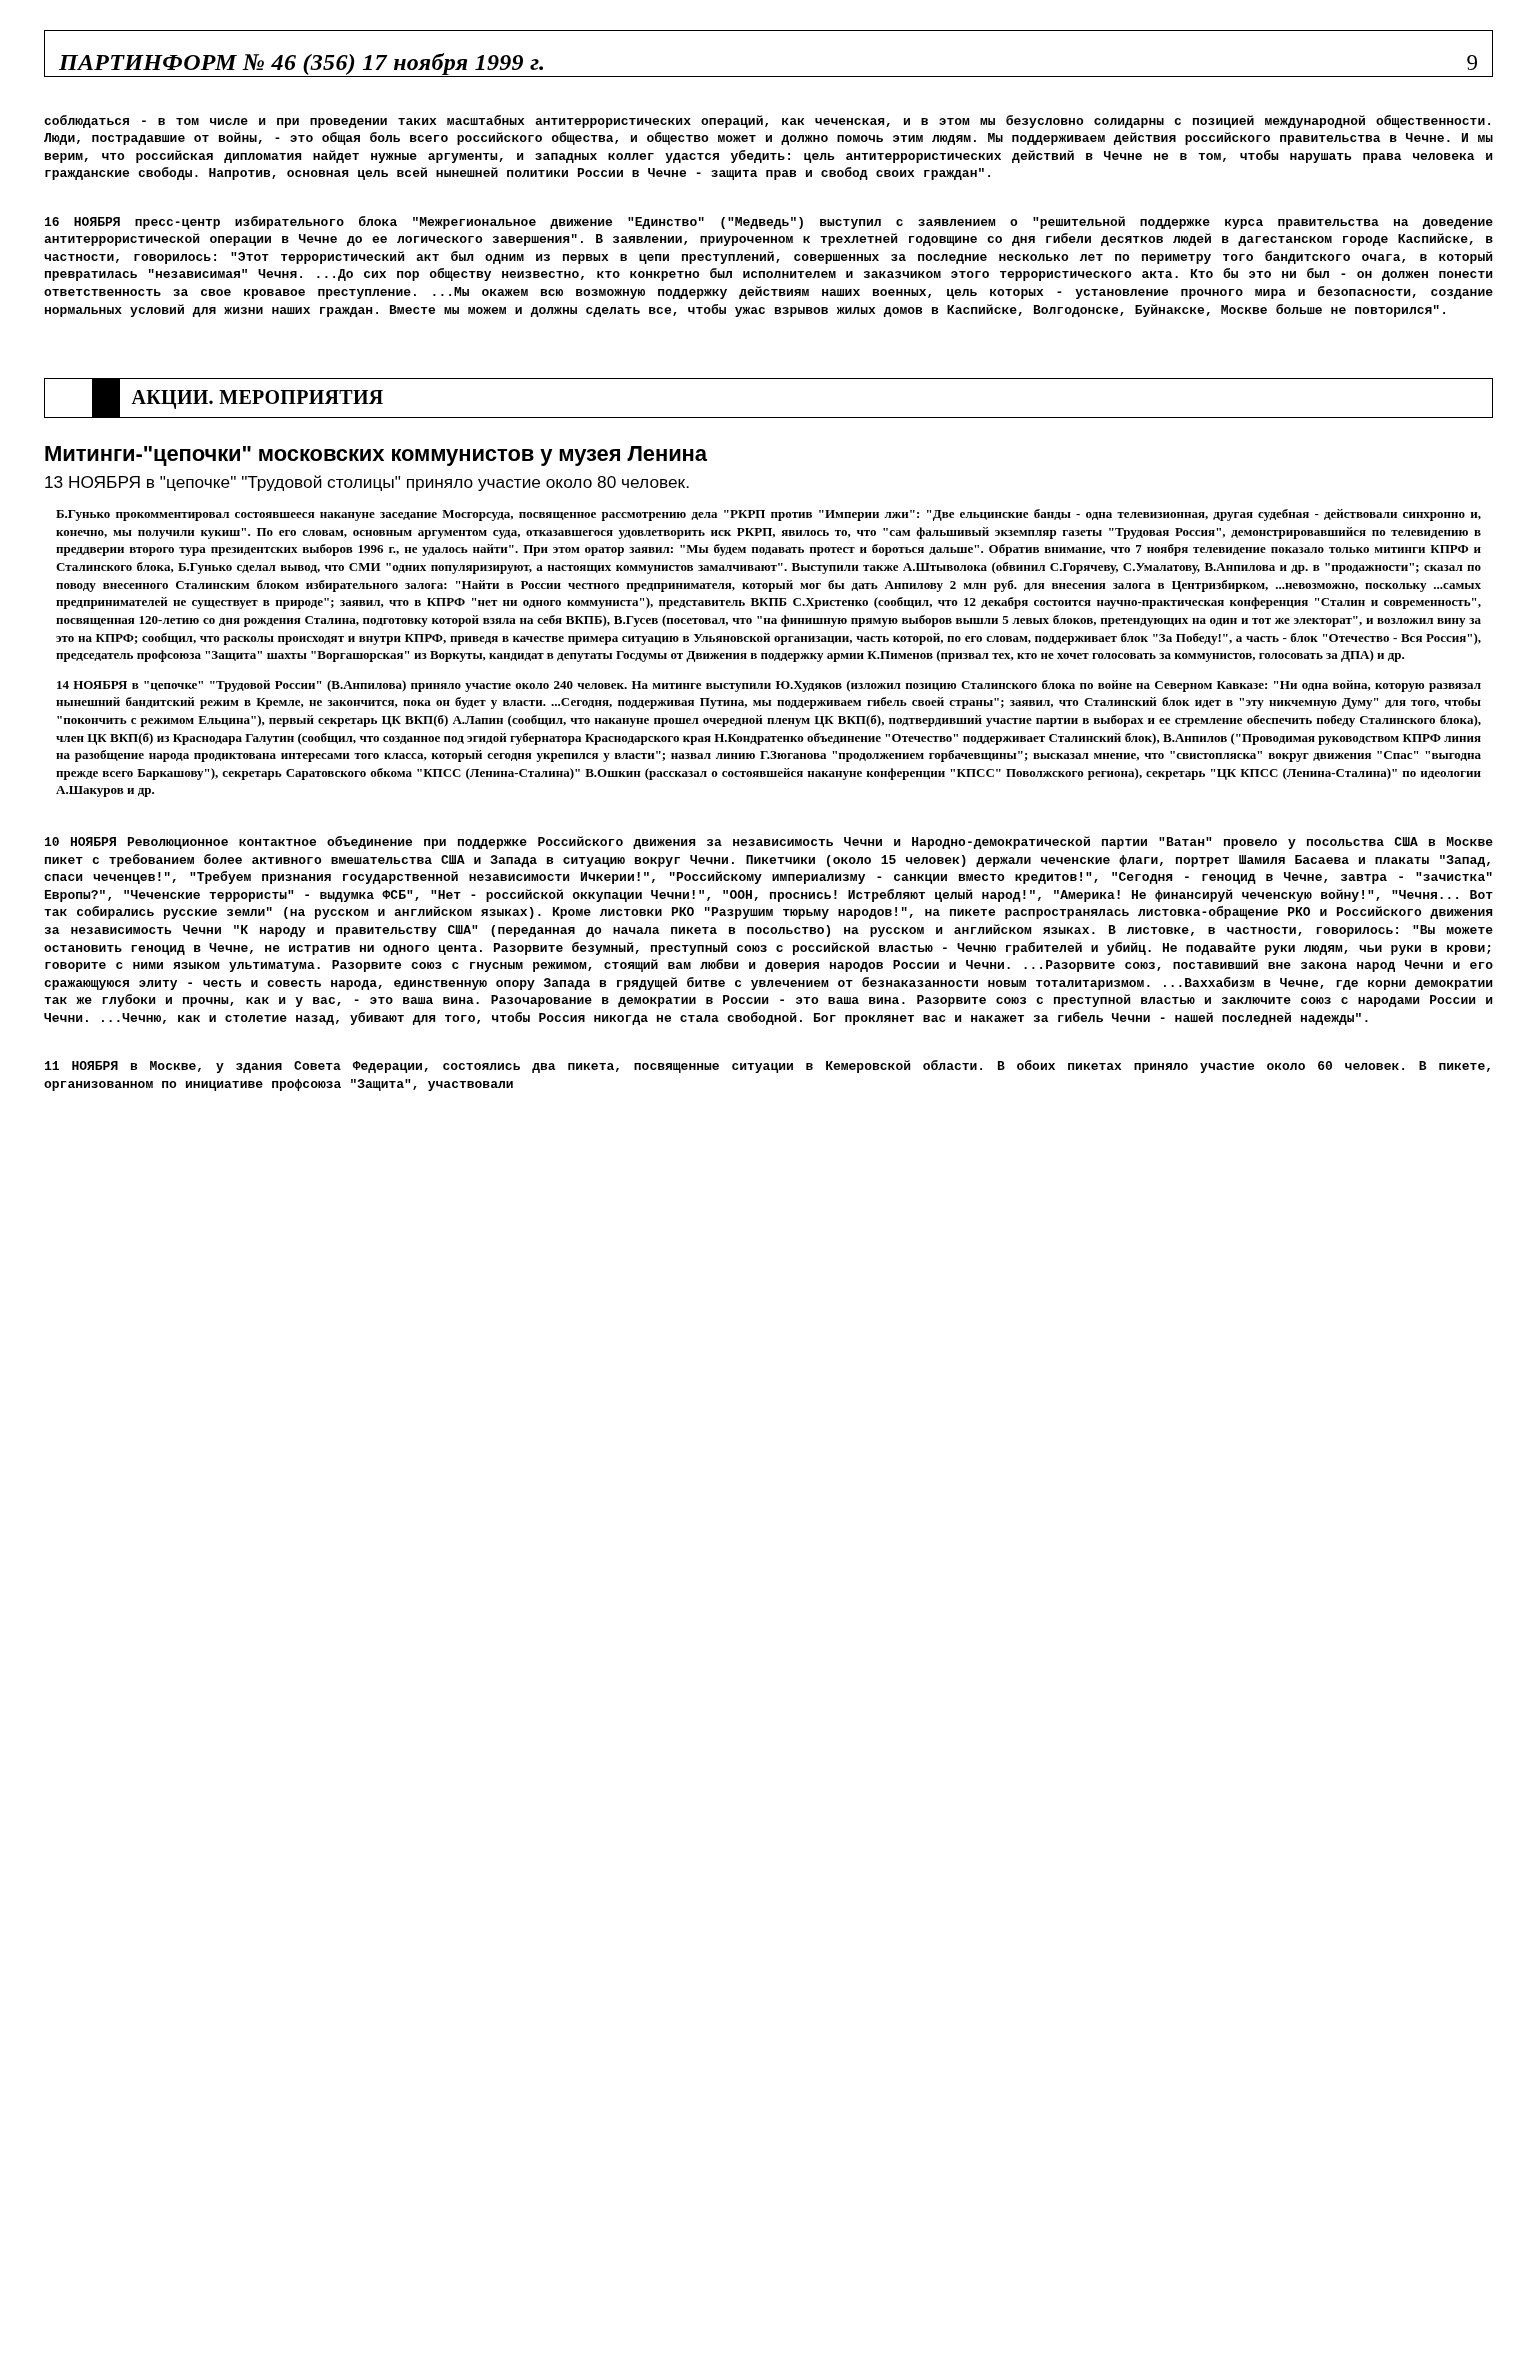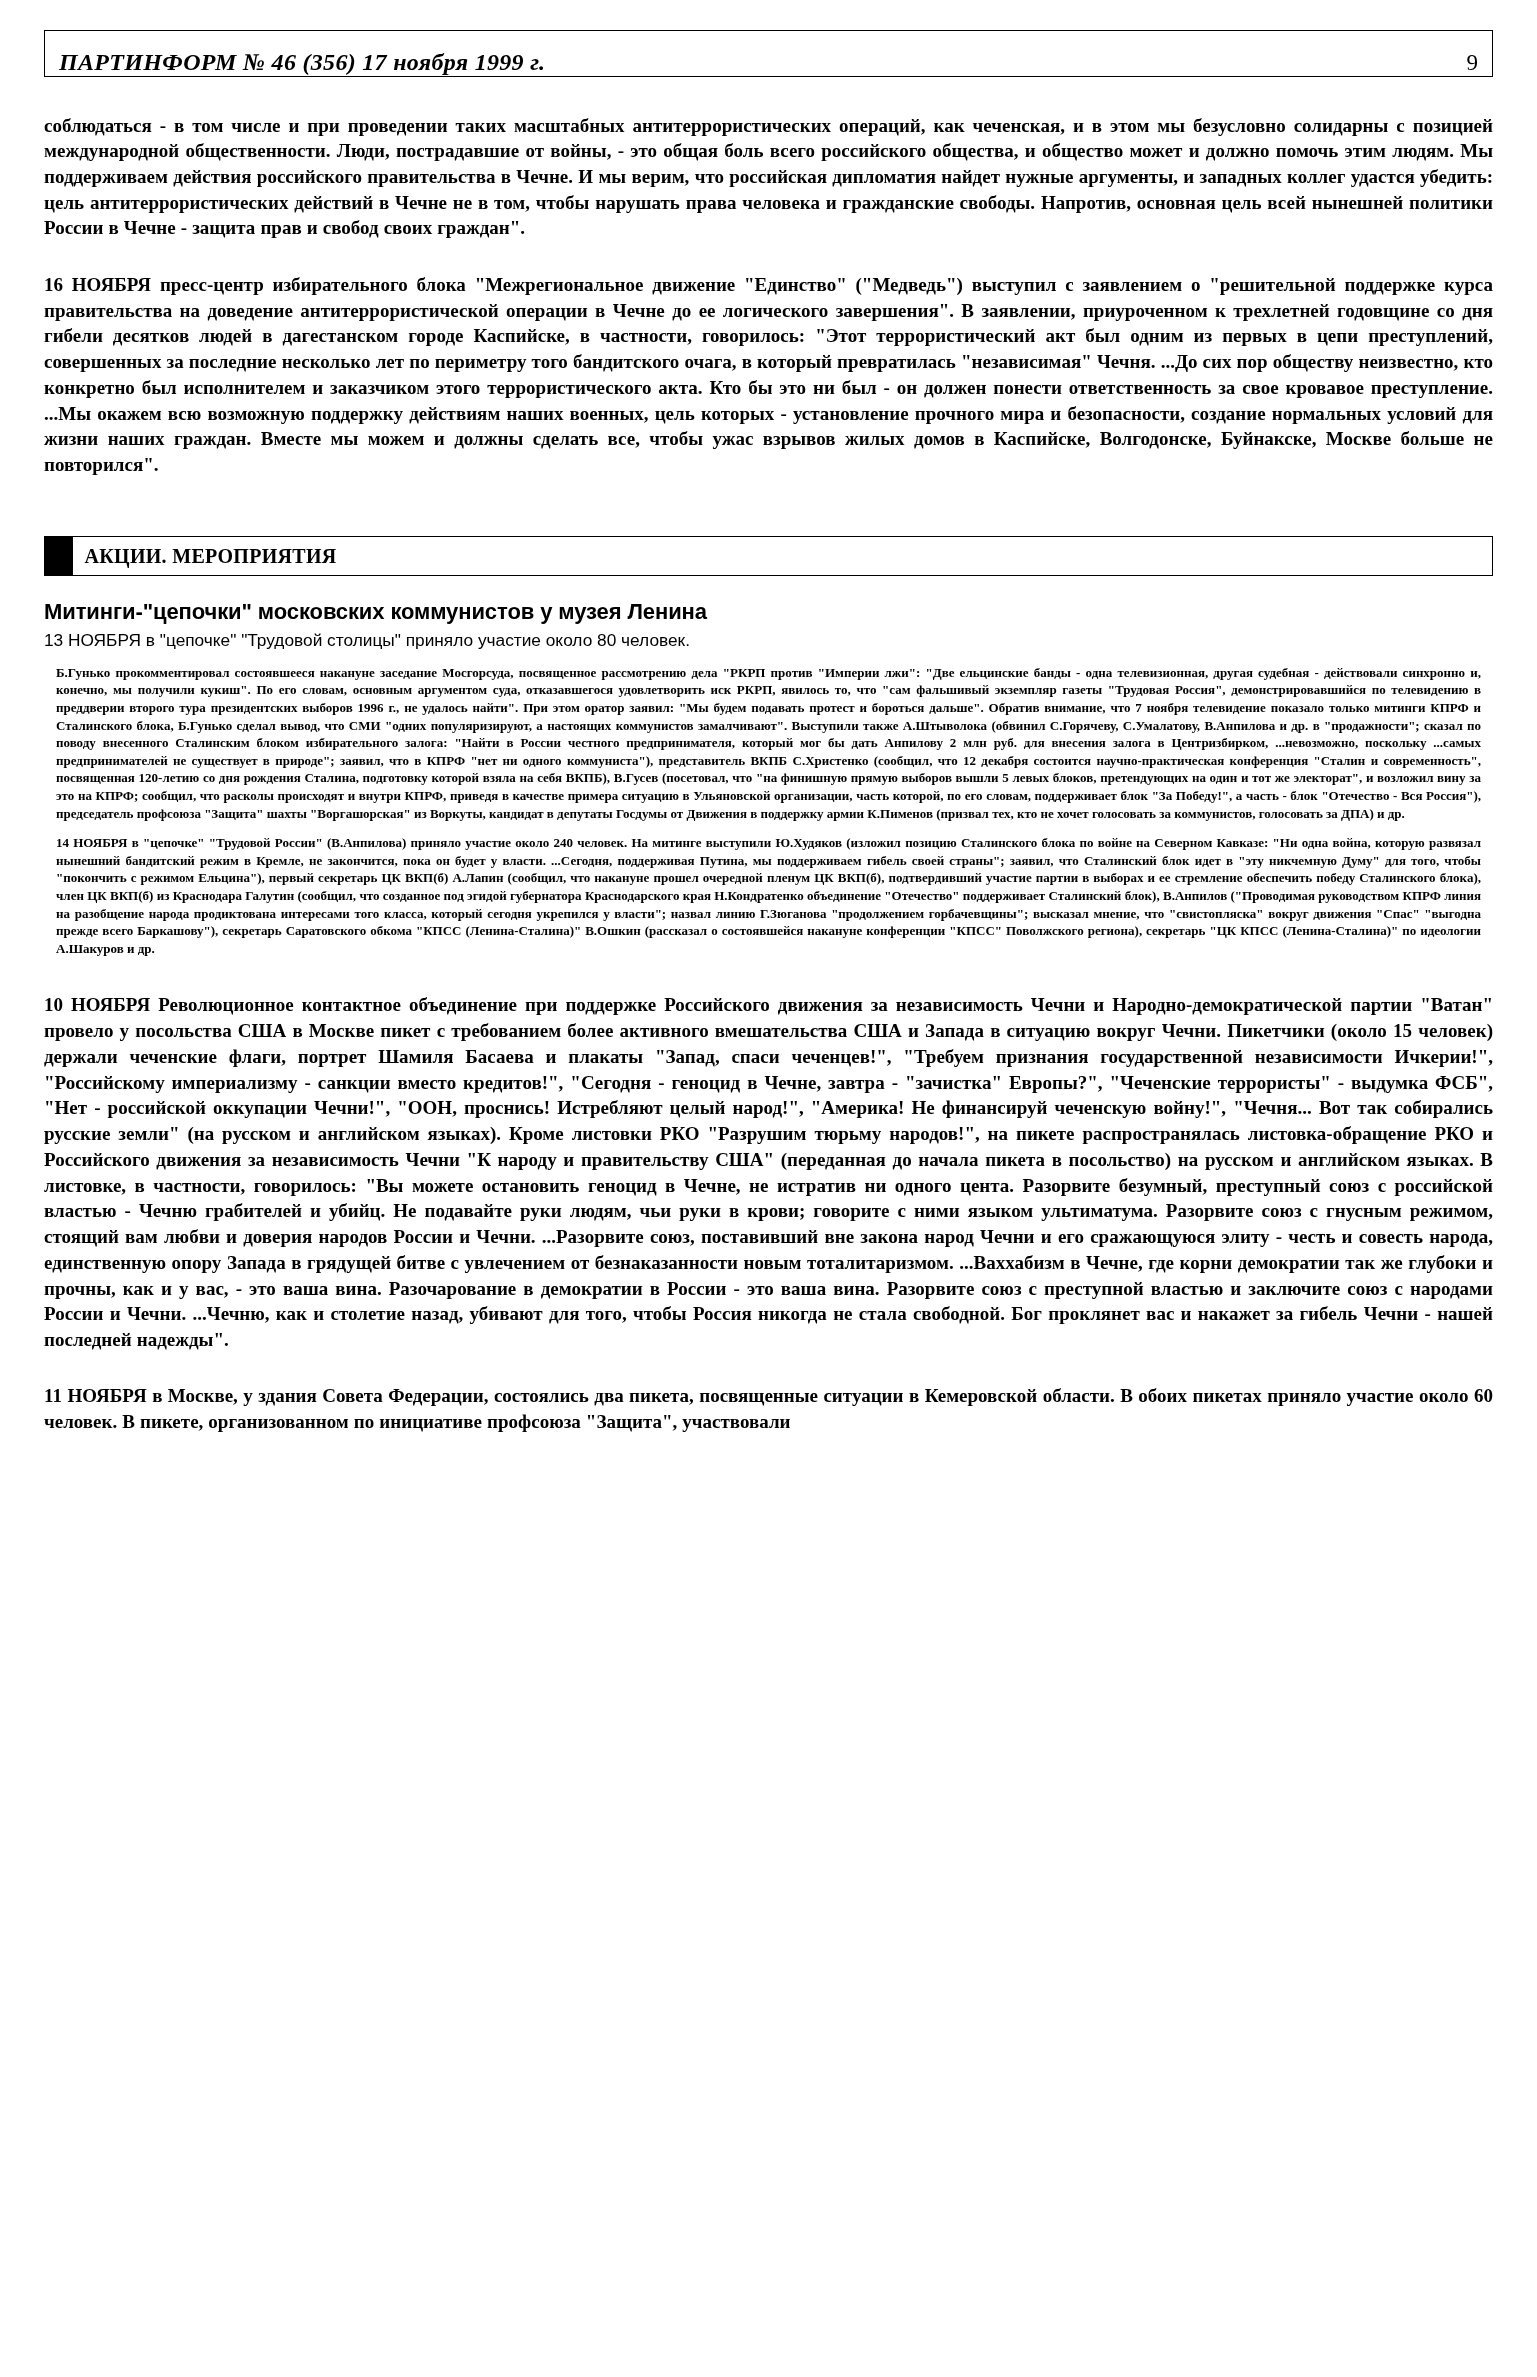--- a/index.html
+++ b/index.html
@@ -39,40 +39,41 @@
     letter-spacing: 0.3px;
     white-space: nowrap;
   }
   .header-page {
     font-family: "Liberation Serif", serif;
     font-size: 23px;
     font-weight: normal;
   }
   
   .para {
-    font-family: Liberation Serif, serif;
+    font-family: Liberation Mono, monospace;
     font-weight: bold;
-    font-size: 19px;
+    font-size: 13px;
     line-height: 1.355;
     text-align: justify;
     text-justify: inter-word;
     margin: 0 0 16.7px 0;
     word-spacing: 0.3px;
   }
   .gap-lg { height: 23px; }
   .gap-md { height: 14px; }
   
   .section-banner {
     border: 1.9px solid #000;
     height: 38px;
     display: flex;
     align-items: center;
     margin: 19px 0 23px 0;
     position: relative;
     background: #ffffff;
+    padding-left: 47px;
   }
   .section-banner .swatch {
     width: 28px;
     height: 100%;
     background: #000000;
   }
   .section-banner .banner-text {
     font-family: "Liberation Serif", serif;
     font-weight: bold;
     font-size: 20px;

